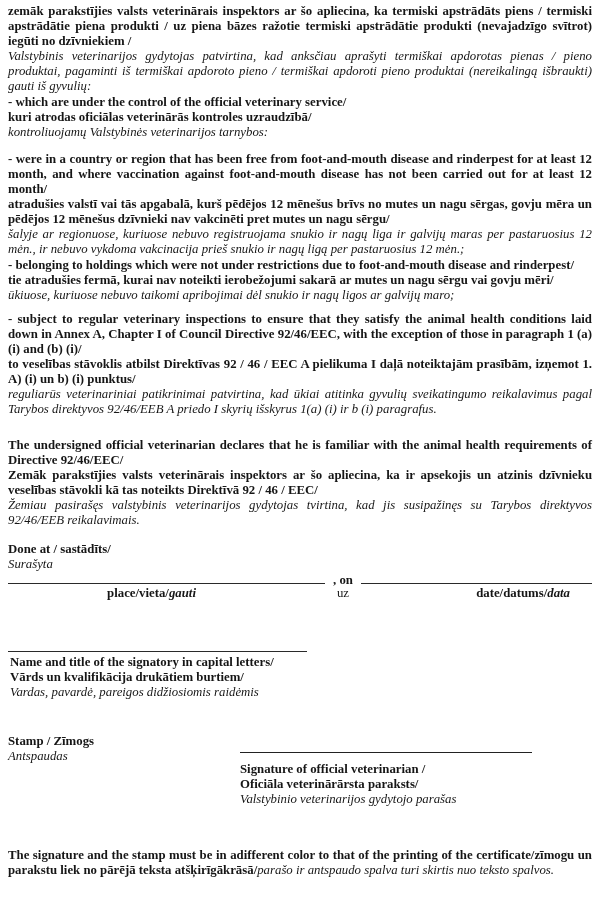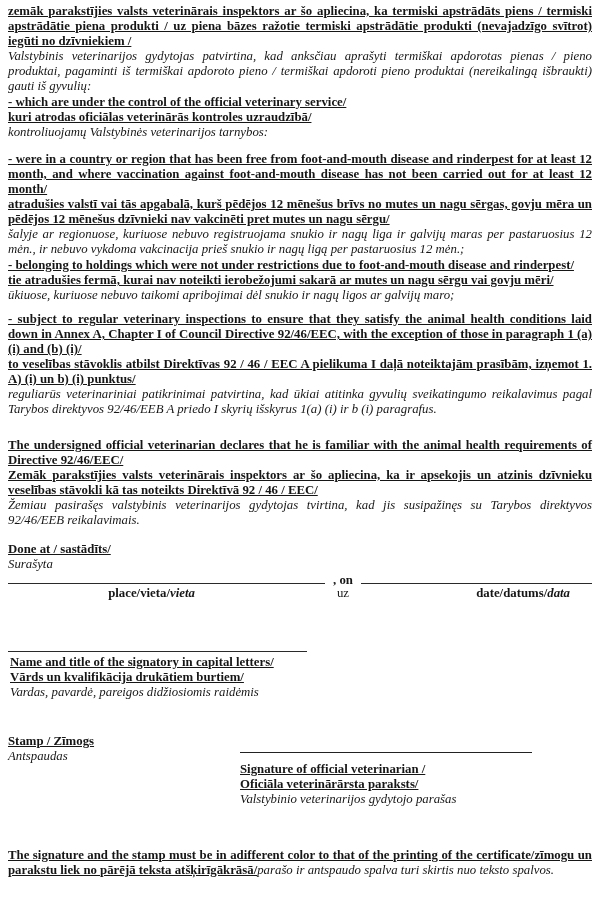--- a/index.html
+++ b/index.html
@@ -7,21 +7,21 @@
   body {
     width: 600px; height: 899px;
     background: #ffffff;
     color: #161616;
     font-family: "Liberation Serif", "DejaVu Serif", serif;
     font-size: 12.8px;
     overflow: hidden;
   }
   .page { padding: 4px 8px 0 8px; width: 600px; height: 899px; }
   p { margin: 0; text-align: justify; line-height: 15px; }
-  .b  { font-weight: bold; text-decoration: underline; }
+  .b  { font-weight: bold; }
   .it { font-style: italic; }
   .clause { margin-top: 1px; }
   .clause-2 { margin-top: 12px; }
   .clause-4 { margin-top: 9px; }
   .undersigned { margin-top: 21px; }
   .done-at { margin-top: 14px; }
   .done-at p { text-align: left; }
 
   
   .fillrow {
@@ -101,21 +101,21 @@
     <p class="b">Done at / sastādīts/</p>
     <p class="it">Surašyta</p>
   </div>
 
   <div class="fillrow">
     <div class="fl-line"></div>
     <div class="fl-on">, on</div>
     <div class="fl-line"></div>
 
     <div class="fl-label">
-      <span>place/vieta/</span><span class="it">vieta</span>
+      <span>place/vieta/</span><span class="it">gauti</span>
     </div>
     <div class="fl-uz">uz</div>
     <div class="fl-date">
       <span>date/datums/</span><span class="it">data</span>
     </div>
   </div>
 
   <div class="signatory">
     <p class="b">Name and title of the signatory in capital letters/</p>
     <p class="b">Vārds un kvalifikācija drukātiem burtiem/</p>

